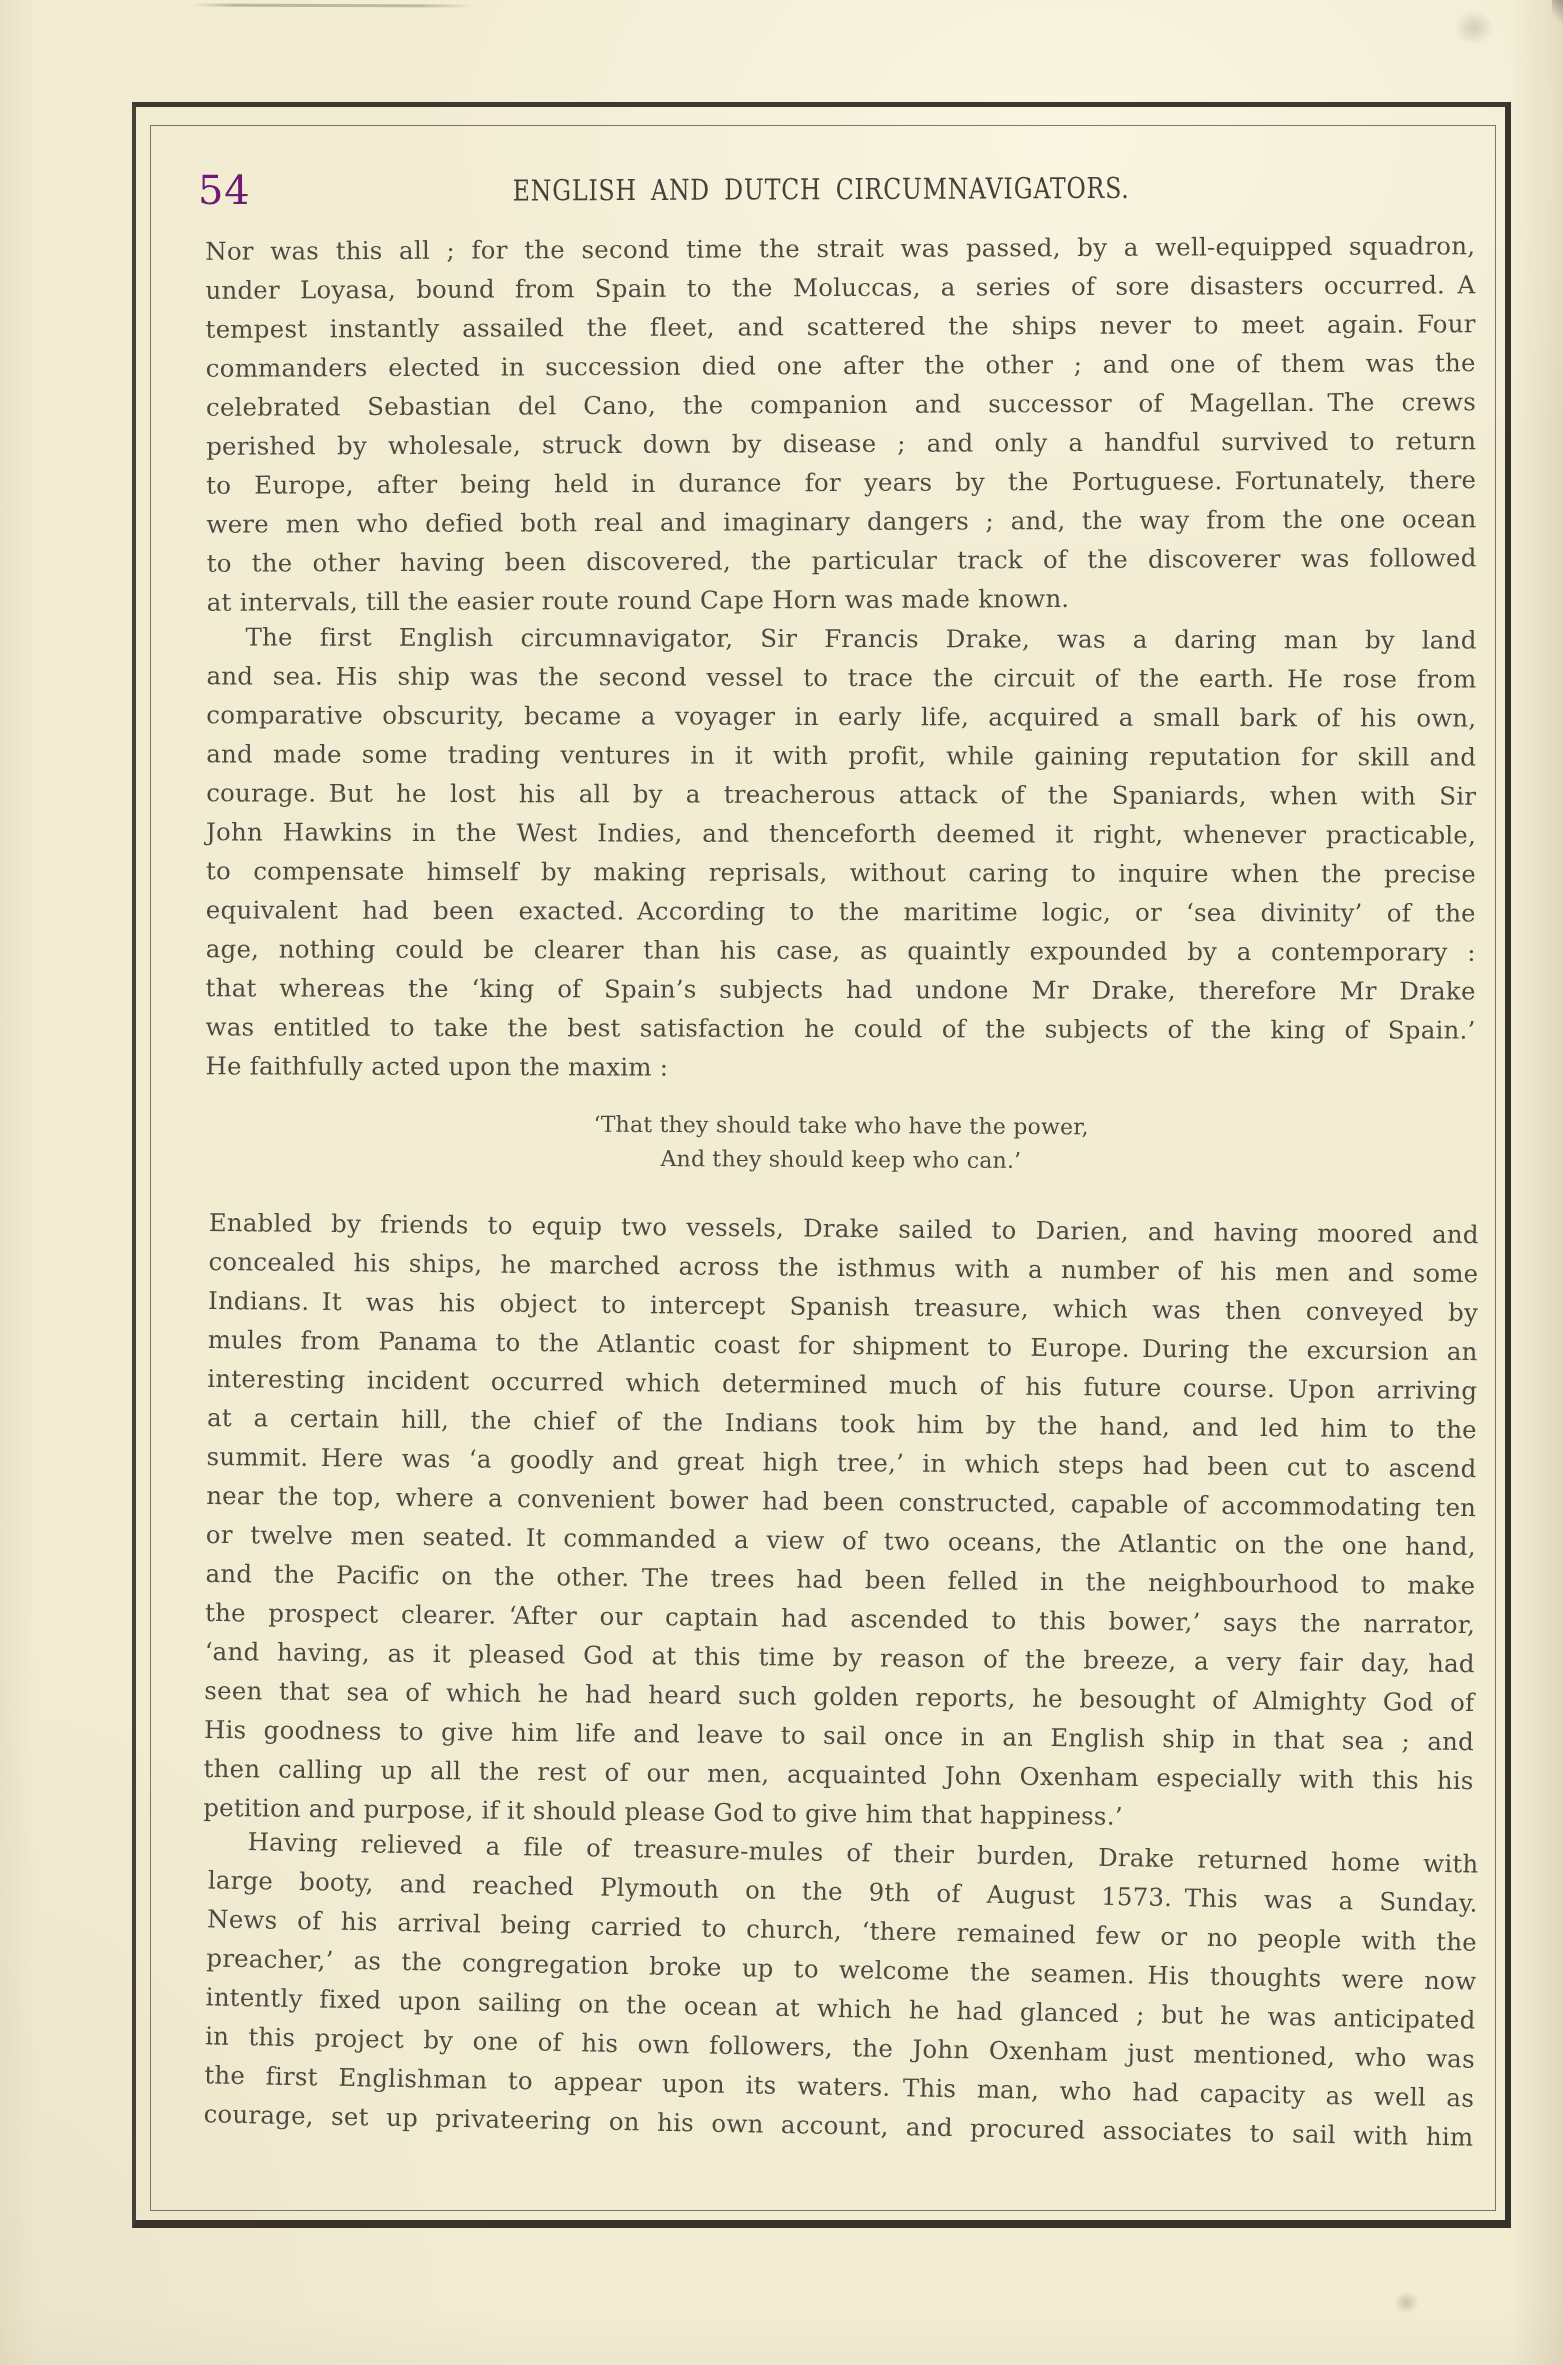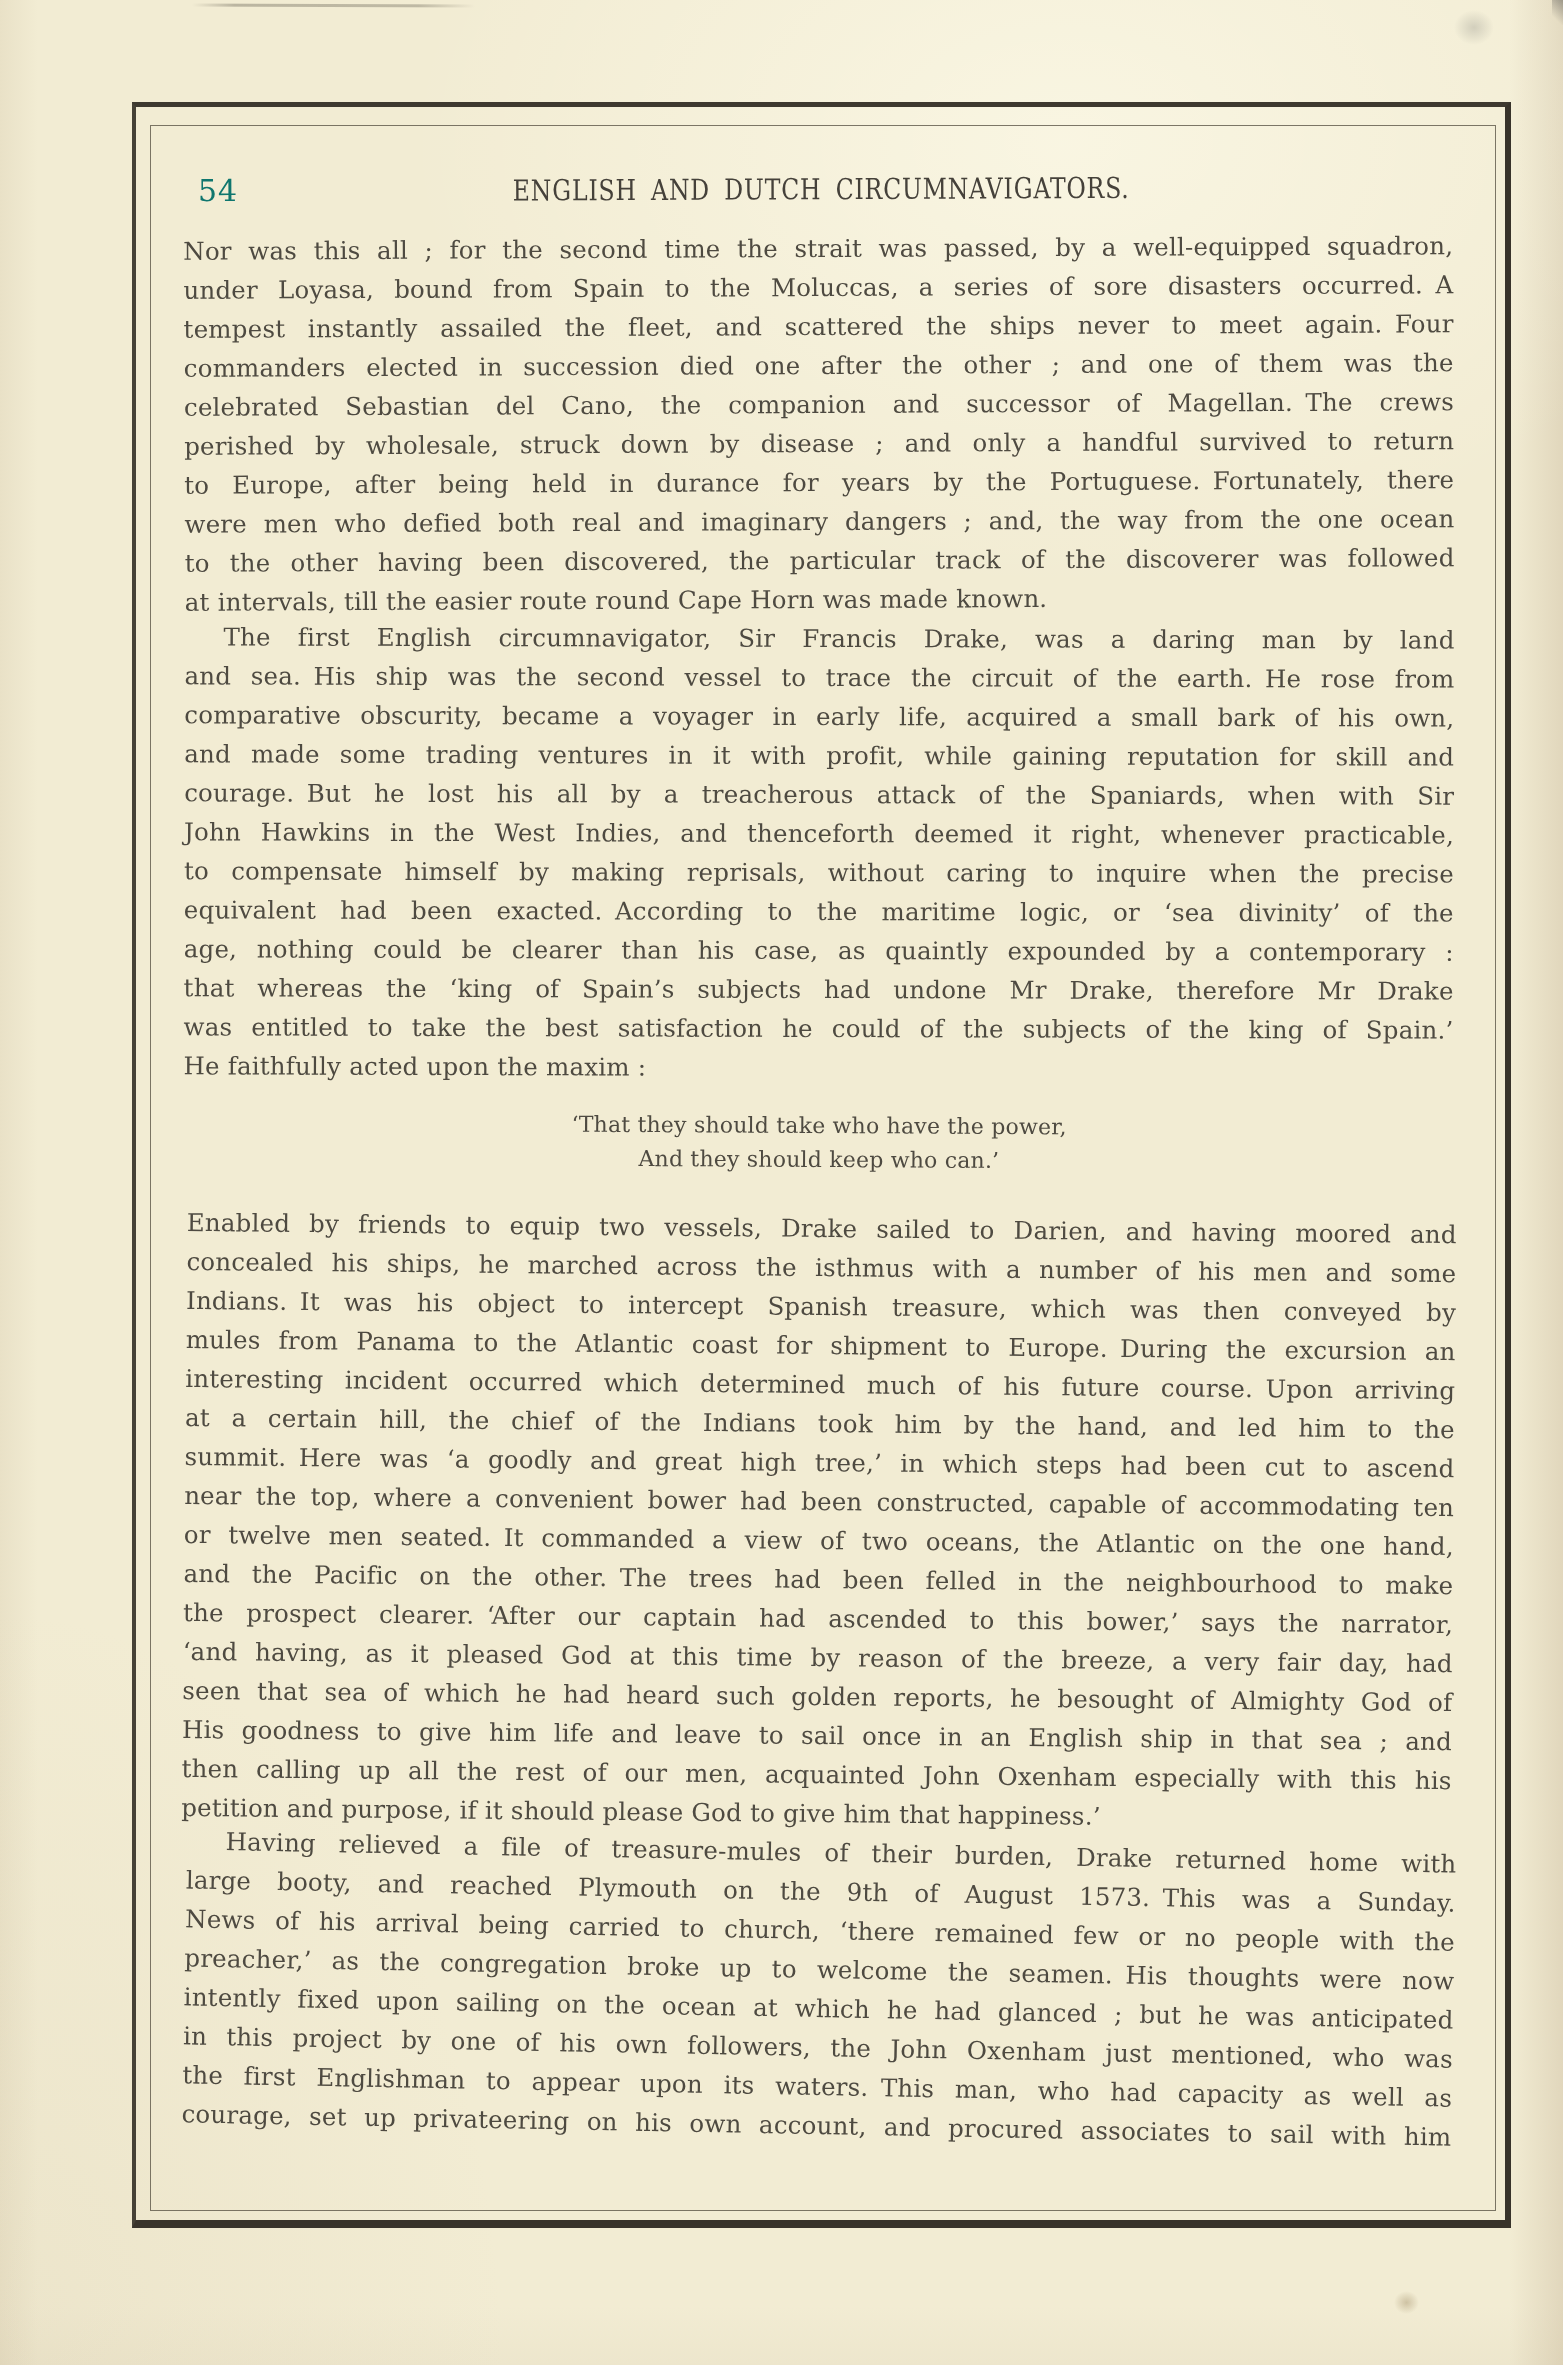--- a/index.html
+++ b/index.html
@@ -23,34 +23,34 @@
     border-left:4.2px solid #46413６;
   }
   .frame-outer { border-left:4.2px solid #464136; }
   .frame-inner {
     position:absolute; left:150px; top:125px; width:1346px; height:2086px;
     box-sizing:border-box;
     border:1.7px solid rgba(88,82,68,0.78);
   }
   .page-number {
     position:absolute; left:198px; top:171px; line-height:39px;
-    font-size:30px; letter-spacing:0.8px; color:#0f766e;
+    font-size:40px; letter-spacing:0.8px; color:#701a75;
     transform:rotate(-0.25deg);
   }
   .running-title-wrap {
     position:absolute; left:198px; top:175px; width:1270px; text-align:center;
     transform:rotate(-0.25deg);
   }
   .running-title {
     display:inline-block; font-size:23.6px; letter-spacing:0.8px; word-spacing:5.9px;
     color:#45413a; line-height:34px;
     transform:translateX(-11.8px) scaleY(1.22); transform-origin:center 85%;
   }
   .text-column {
-    position:absolute; left:184px; top:229px; width:1270px;
+    position:absolute; left:206px; top:229px; width:1270px;
     font-size:24.5px; line-height:39px; letter-spacing:0.2px;
   }
   .para { margin:0; }
   .tline { text-align:justify; text-align-last:justify; }
   .tline.lastline { text-align-last:left; }
   .tline.indent { text-indent:39px; }
   .rot-a { transform:rotate(-0.25deg); }
   .rot-b { transform:rotate(0.15deg); }
   .rot-c { transform:rotate(0.3deg); }
   .rot-d { transform:rotate(0.55deg); }

